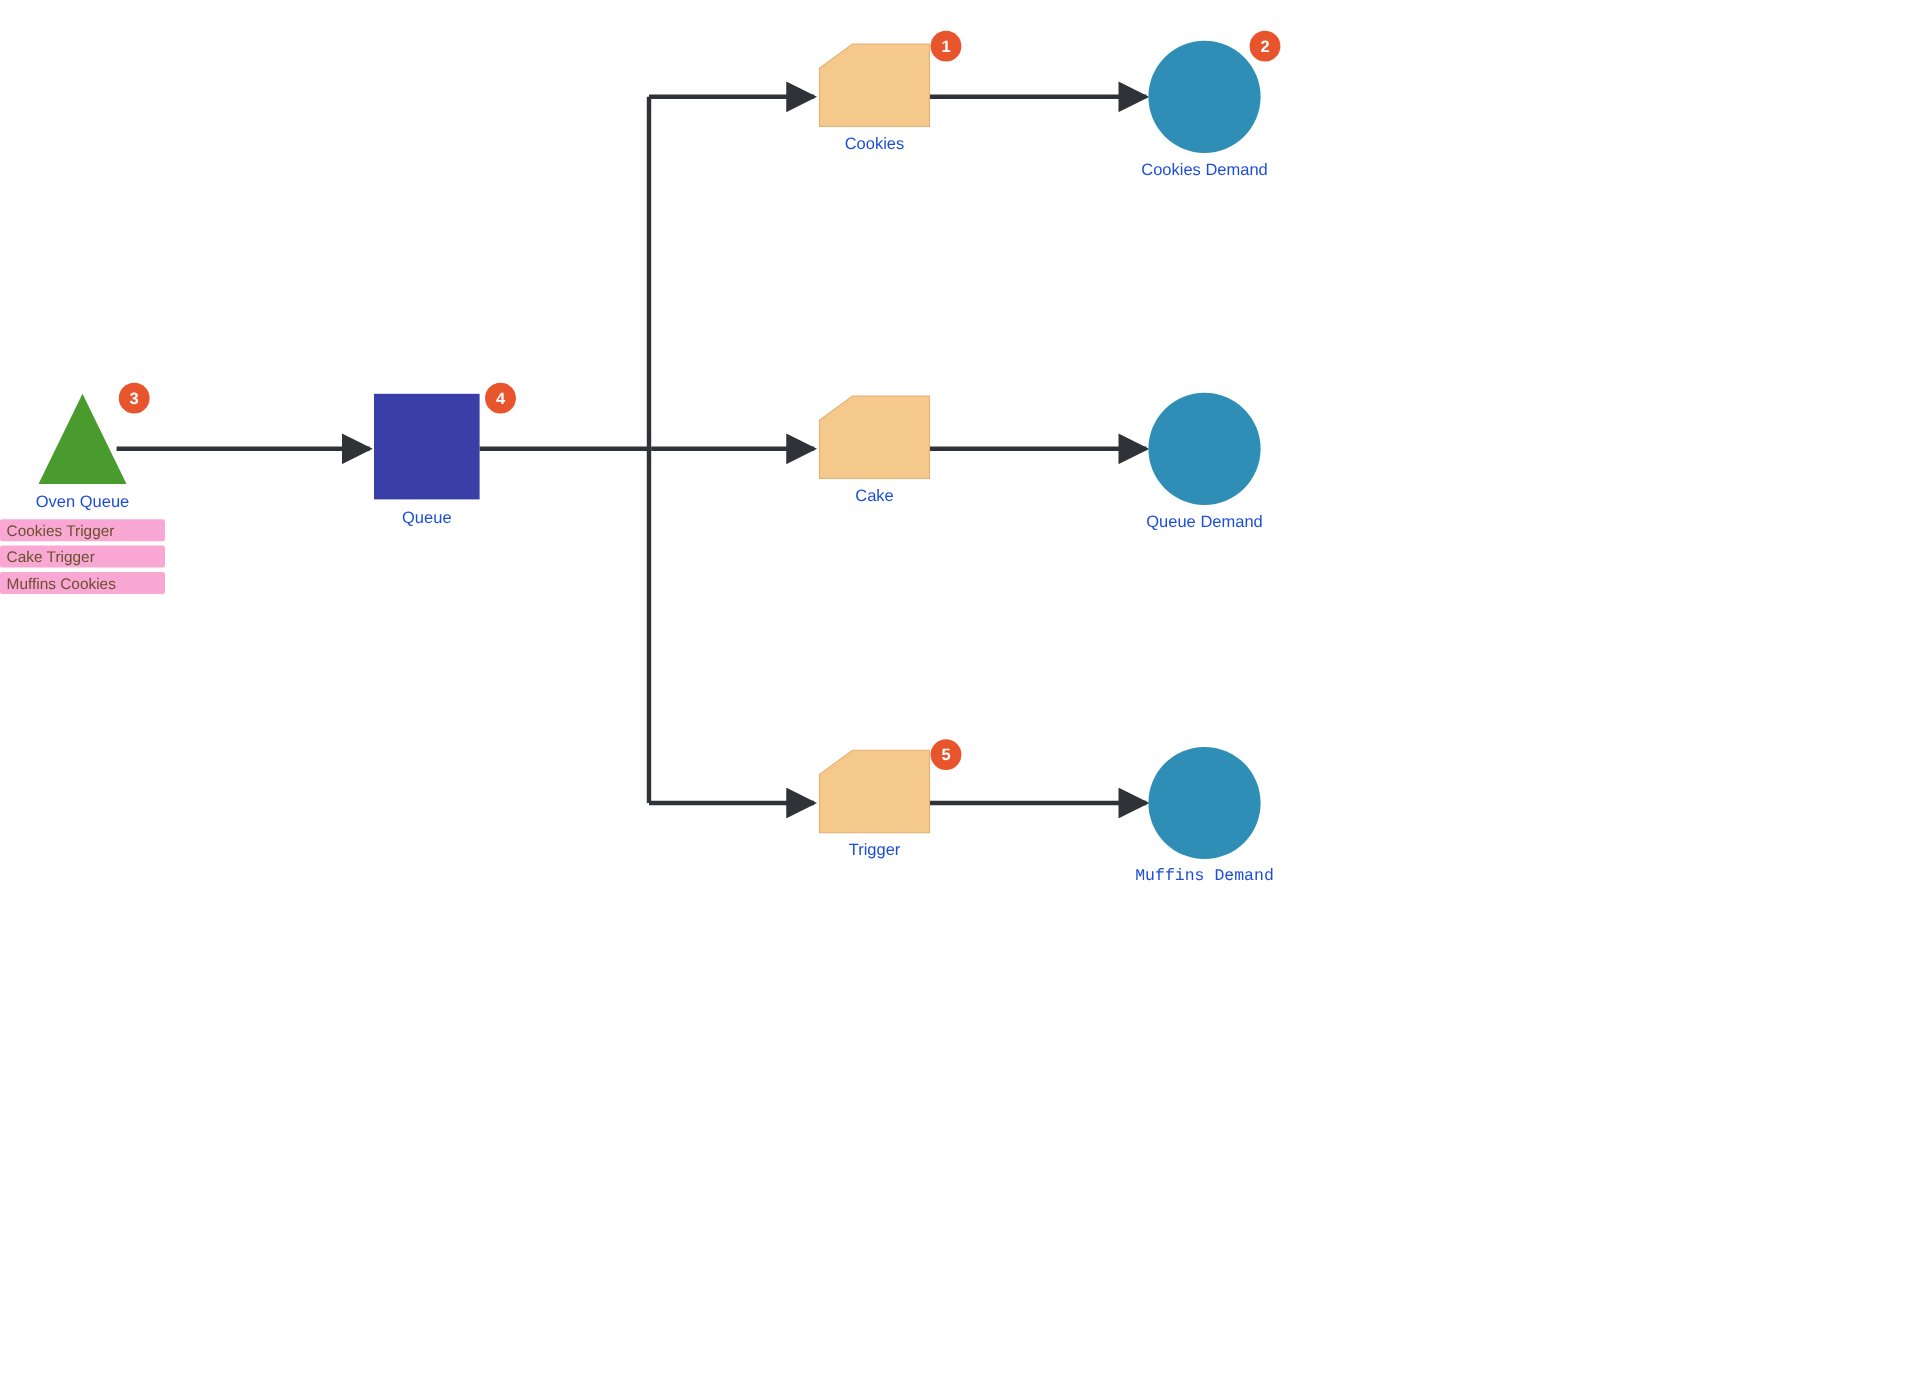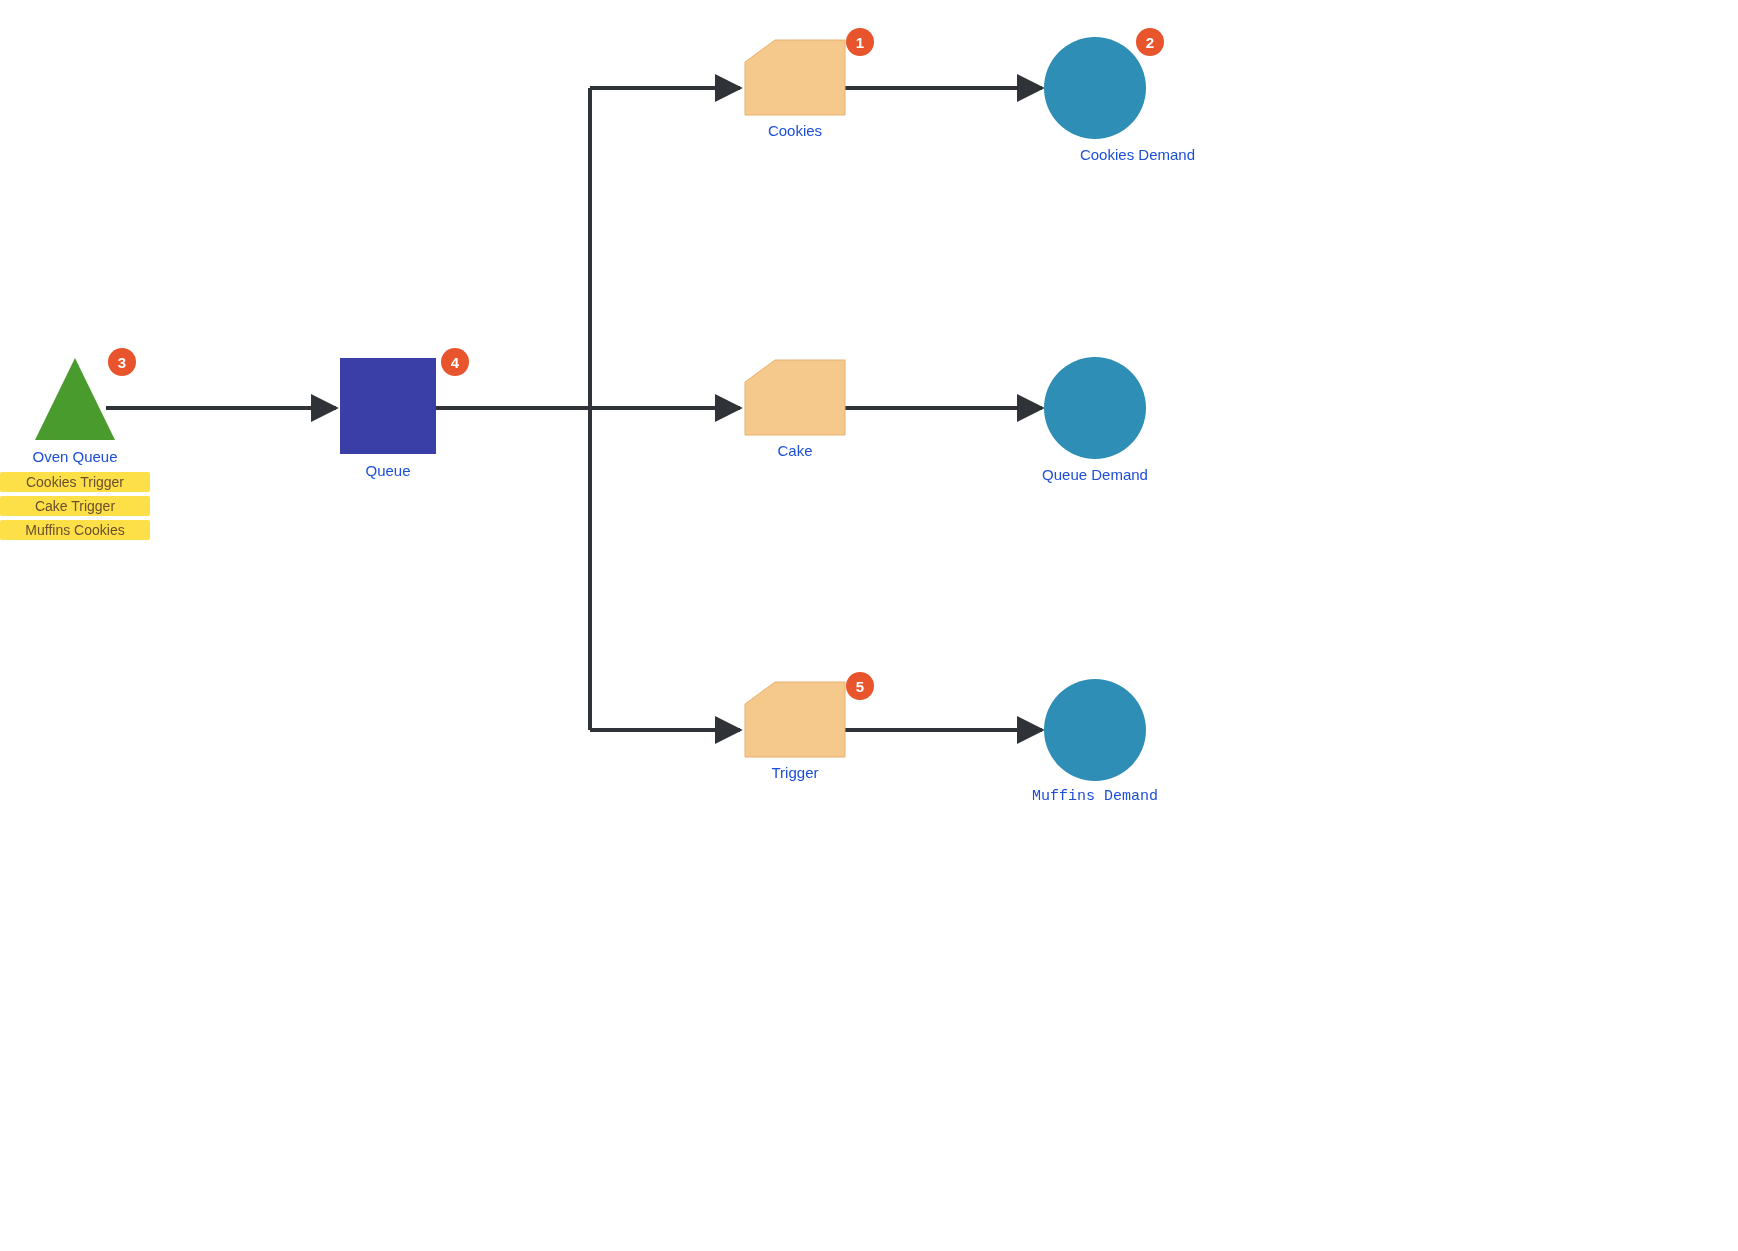--- a/index.html
+++ b/index.html
@@ -27,24 +27,24 @@
     color: #1d4ed8;
     width: 200px;
     transform: translateX(-50%);
   }
   .trigger-box {
     position: absolute;
     width: 150px;
     transform: translateX(-50%);
   }
   .trigger-box .trigger {
-    background: #fde047;
+    background: #f9a8d4;
     color: #6b4f2e;
     font-size: 14px;
-    text-align: center;
+    text-align: left;
     padding: 2px 6px;
     border-radius: 2px;
     margin-bottom: 4px;
   }
   .badge {
     position: absolute;
     width: 28px;
     height: 28px;
     border-radius: 50%;
     background: #e8542c;
@@ -115,21 +115,21 @@
     <g>
       <circle cx="1095" cy="730" r="51" fill="#2e8eb5"></circle>
     </g>
   </svg>
 
   <div class="node-label" style="left:75px;  top:448px;">Oven Queue</div>
   <div class="node-label" style="left:388px; top:462px;">Queue</div>
   <div class="node-label" style="left:795px; top:122px;">Cookies</div>
   <div class="node-label" style="left:795px; top:442px;">Cake</div>
   <div class="node-label" style="left:795px; top:764px;">Trigger</div>
-  <div class="node-label" style="left:1095px;top:146px;text-align:right;">Cookies Demand</div>
+  <div class="node-label" style="left:1095px;top:146px;">Cookies Demand</div>
   <div class="node-label" style="left:1095px;top:466px;">Queue Demand</div>
   <div class="node-label" style="left:1095px;top:788px;font-family:Liberation Mono, monospace;">Muffins Demand</div>
 
   <div class="trigger-box" style="left:75px; top:472px;">
     <div class="trigger">Cookies Trigger</div>
     <div class="trigger">Cake Trigger</div>
     <div class="trigger">Muffins Cookies</div>
   </div>
 
   <div class="badge" style="left:860px;  top:42px;">1</div>

